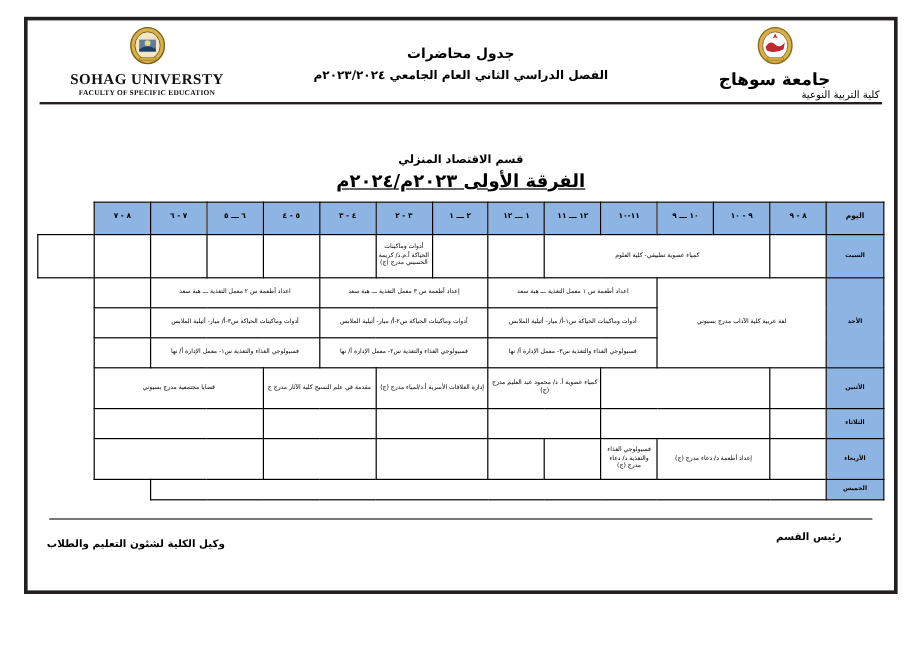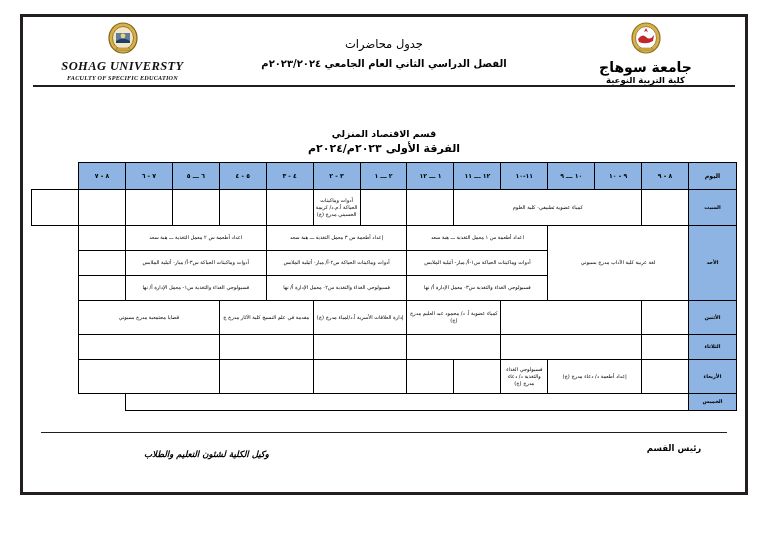--- a/index.html
+++ b/index.html
@@ -45,41 +45,42 @@
     justify-content: space-between;
     padding: 4px 12px 0 12px;
     box-sizing: border-box;
   }
 
   .brand {
     width: 175px;
     text-align: center;
     line-height: 1.15;
   }
-  .brand-left { order: 3; font-style: italic; }
+  .brand-left { order: 3; }
 
   .logo {
     width: 36px;
     height: 36px;
     margin: 0 auto 2px auto;
     position: relative;
   }
   .logo svg { display: block; }
 
   .brand-ar-name {
     font-size: 14px;
     font-weight: bold;
     letter-spacing: 0.5px;
     color: #000;
   }
   .brand-ar-fac {
     font-size: 8.5px;
-    font-weight: bold;
+    font-weight: normal;
     color: #000;
     margin-top: 1px;
+    text-align: right;
   }
   .brand-en-name {
     font-size: 12.5px;
     font-weight: bold;
     font-family: "Liberation Serif", "DejaVu Serif", serif;
     letter-spacing: 0.4px;
     color: #111;
     direction: ltr;
   }
   .brand-en-fac {
@@ -92,21 +93,21 @@
     margin-top: 1px;
   }
 
   .header-center {
     flex: 1;
     text-align: center;
     padding-top: 16px;
   }
   .doc-title {
     font-size: 11.5px;
-    font-weight: normal;
+    font-weight: bold;
     margin-bottom: 7px;
   }
   .doc-subtitle {
     font-size: 10px;
     font-weight: bold;
   }
 
   .rule {
     border: none;
     border-top: 2.5px solid #231f20;
@@ -117,22 +118,23 @@
     text-align: center;
     padding: 4px 0 5px 0;
     line-height: 1.45;
   }
   .dept-name {
     font-size: 9.5px;
     font-weight: bold;
     margin-top: 36px;
   }
   .year-name {
-    font-size: 11px;
-    font-weight: bold;
+    font-size: 15px;
+    font-weight: bold;
+    text-decoration: underline;
   }
 
   
   .table-wrap {
     padding: 0 8px;
   }
   table.schedule {
     border-collapse: collapse;
     width: 100%;
     table-layout: fixed;
@@ -199,21 +201,21 @@
   }
   .sign-title {
     font-size: 8.6px;
     font-weight: bold;
   }
   .sign-name {
     font-size: 8px;
     font-weight: bold;
   }
   .sign-head { width: 110px; text-align: center; }
-  .sign-vice { width: 230px; text-align: right; padding-top: 6px; font-style: italic;}
+  .sign-vice { width: 230px; text-align: left; padding-top: 6px;}
   .sign-dean { width: 190px; text-align: center; }
 </style>
 </head>
 <body>
 
 <div class="page">
   <div class="frame">
 
     <div class="header">
 

